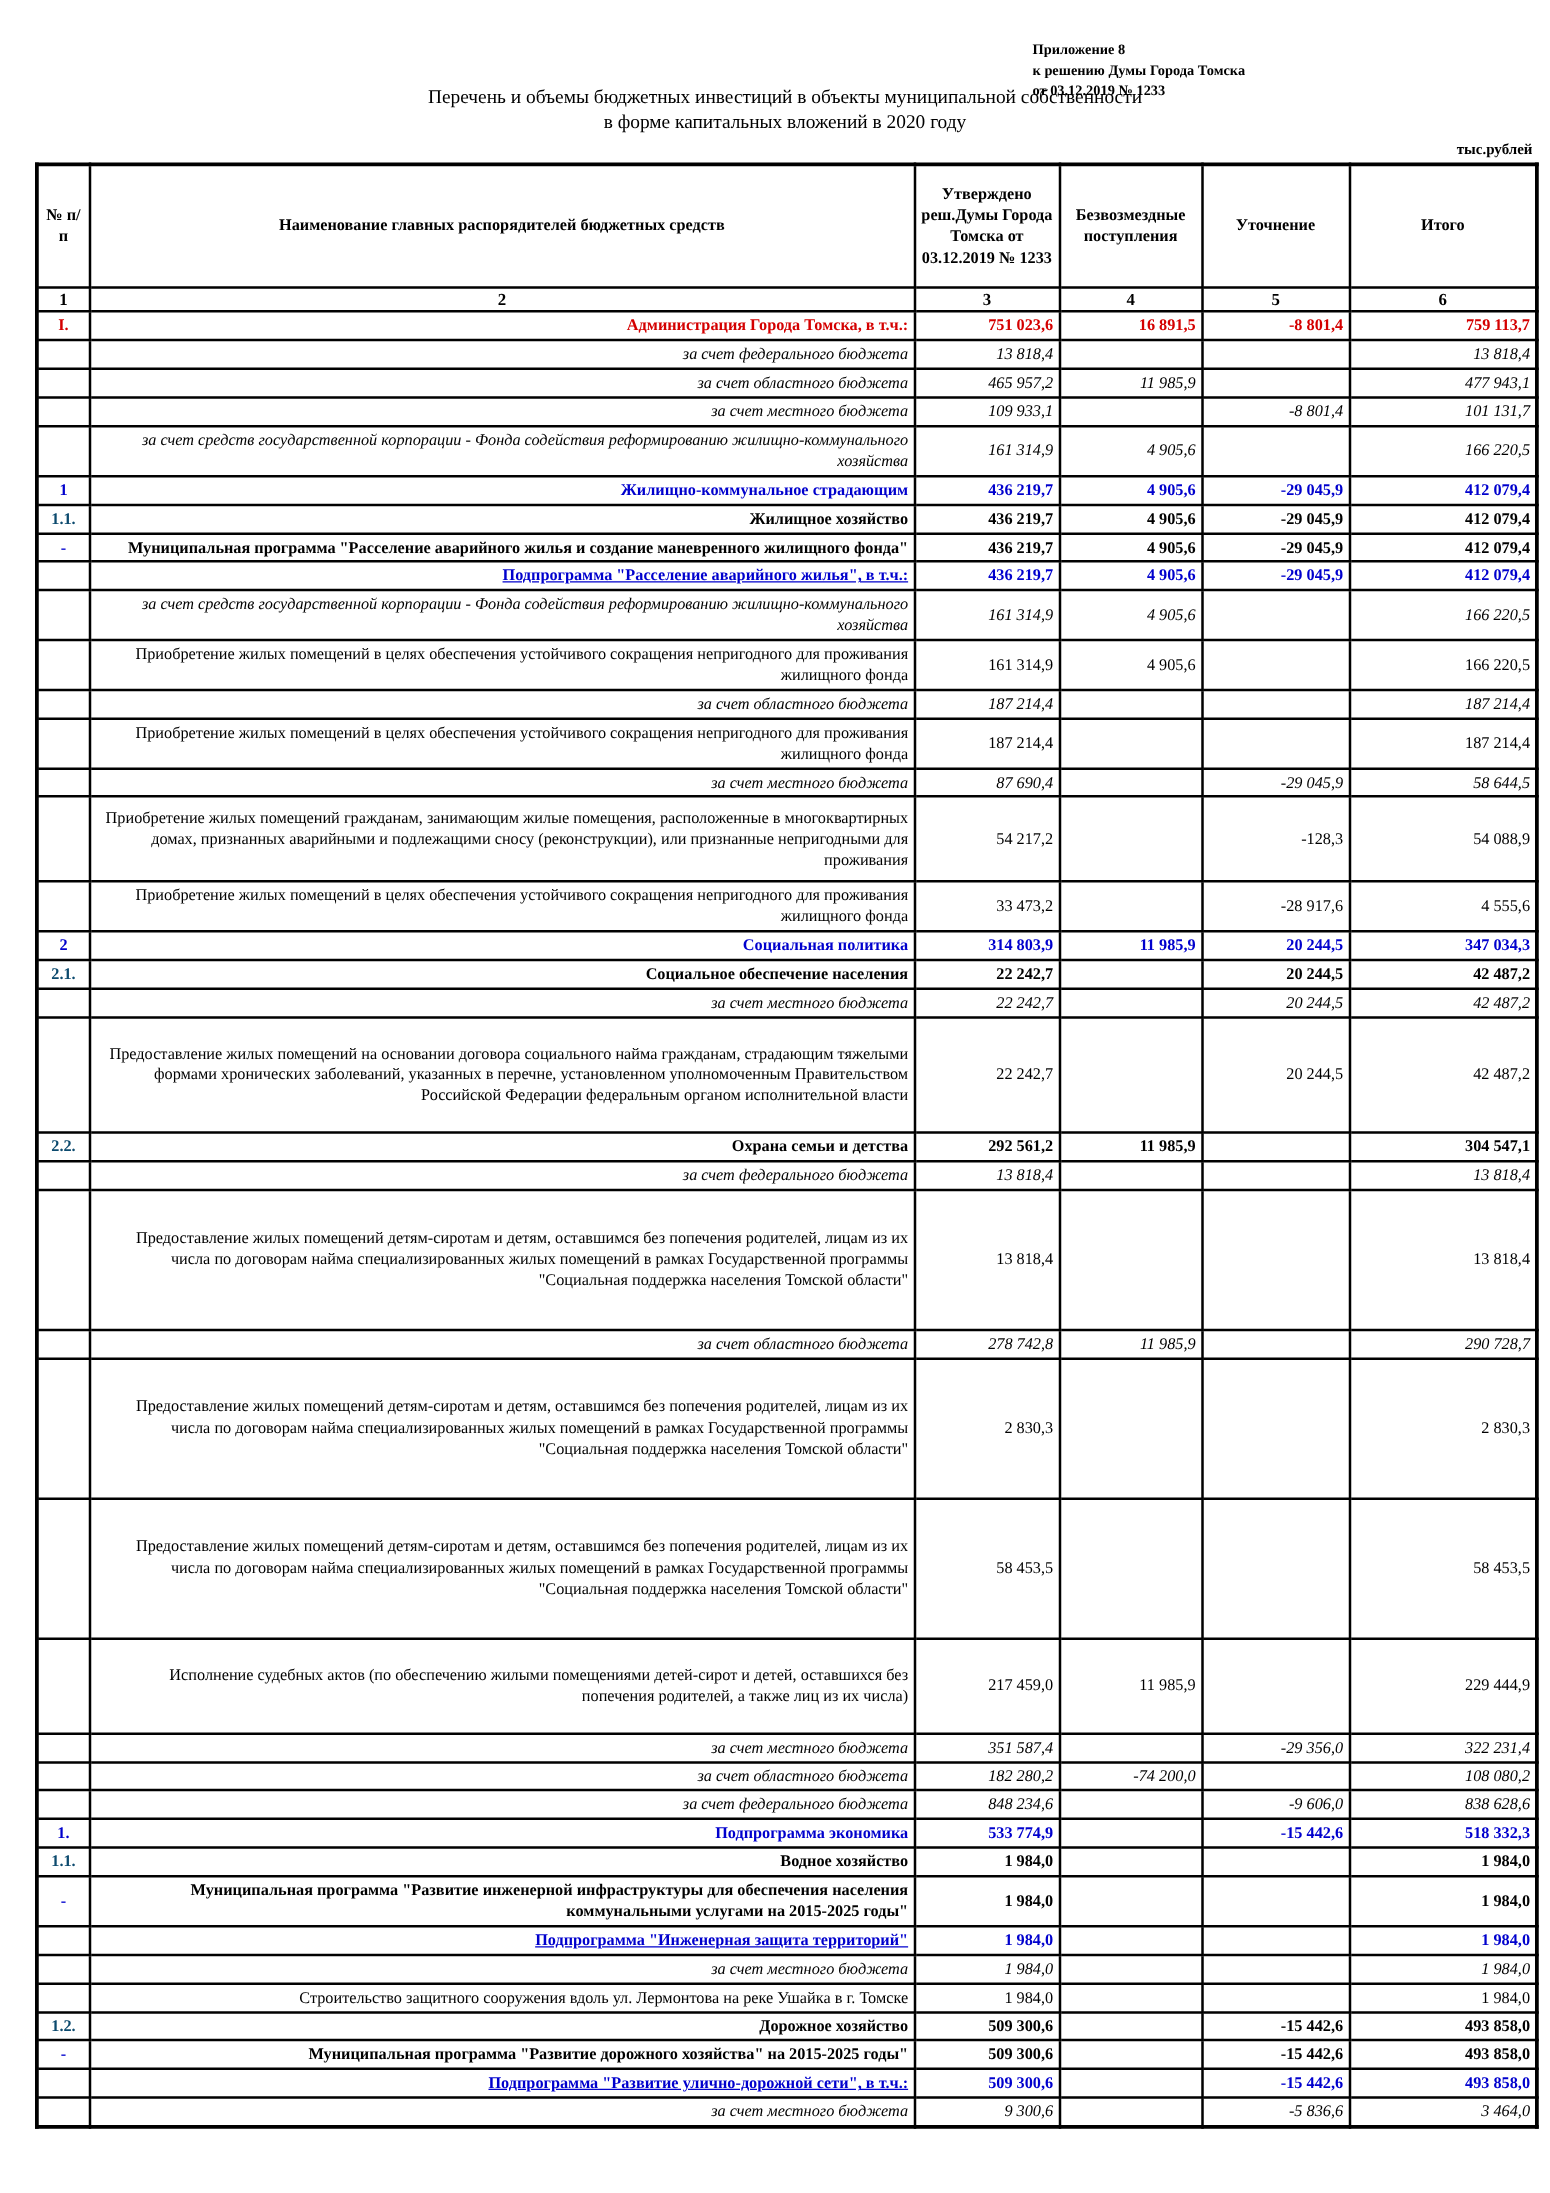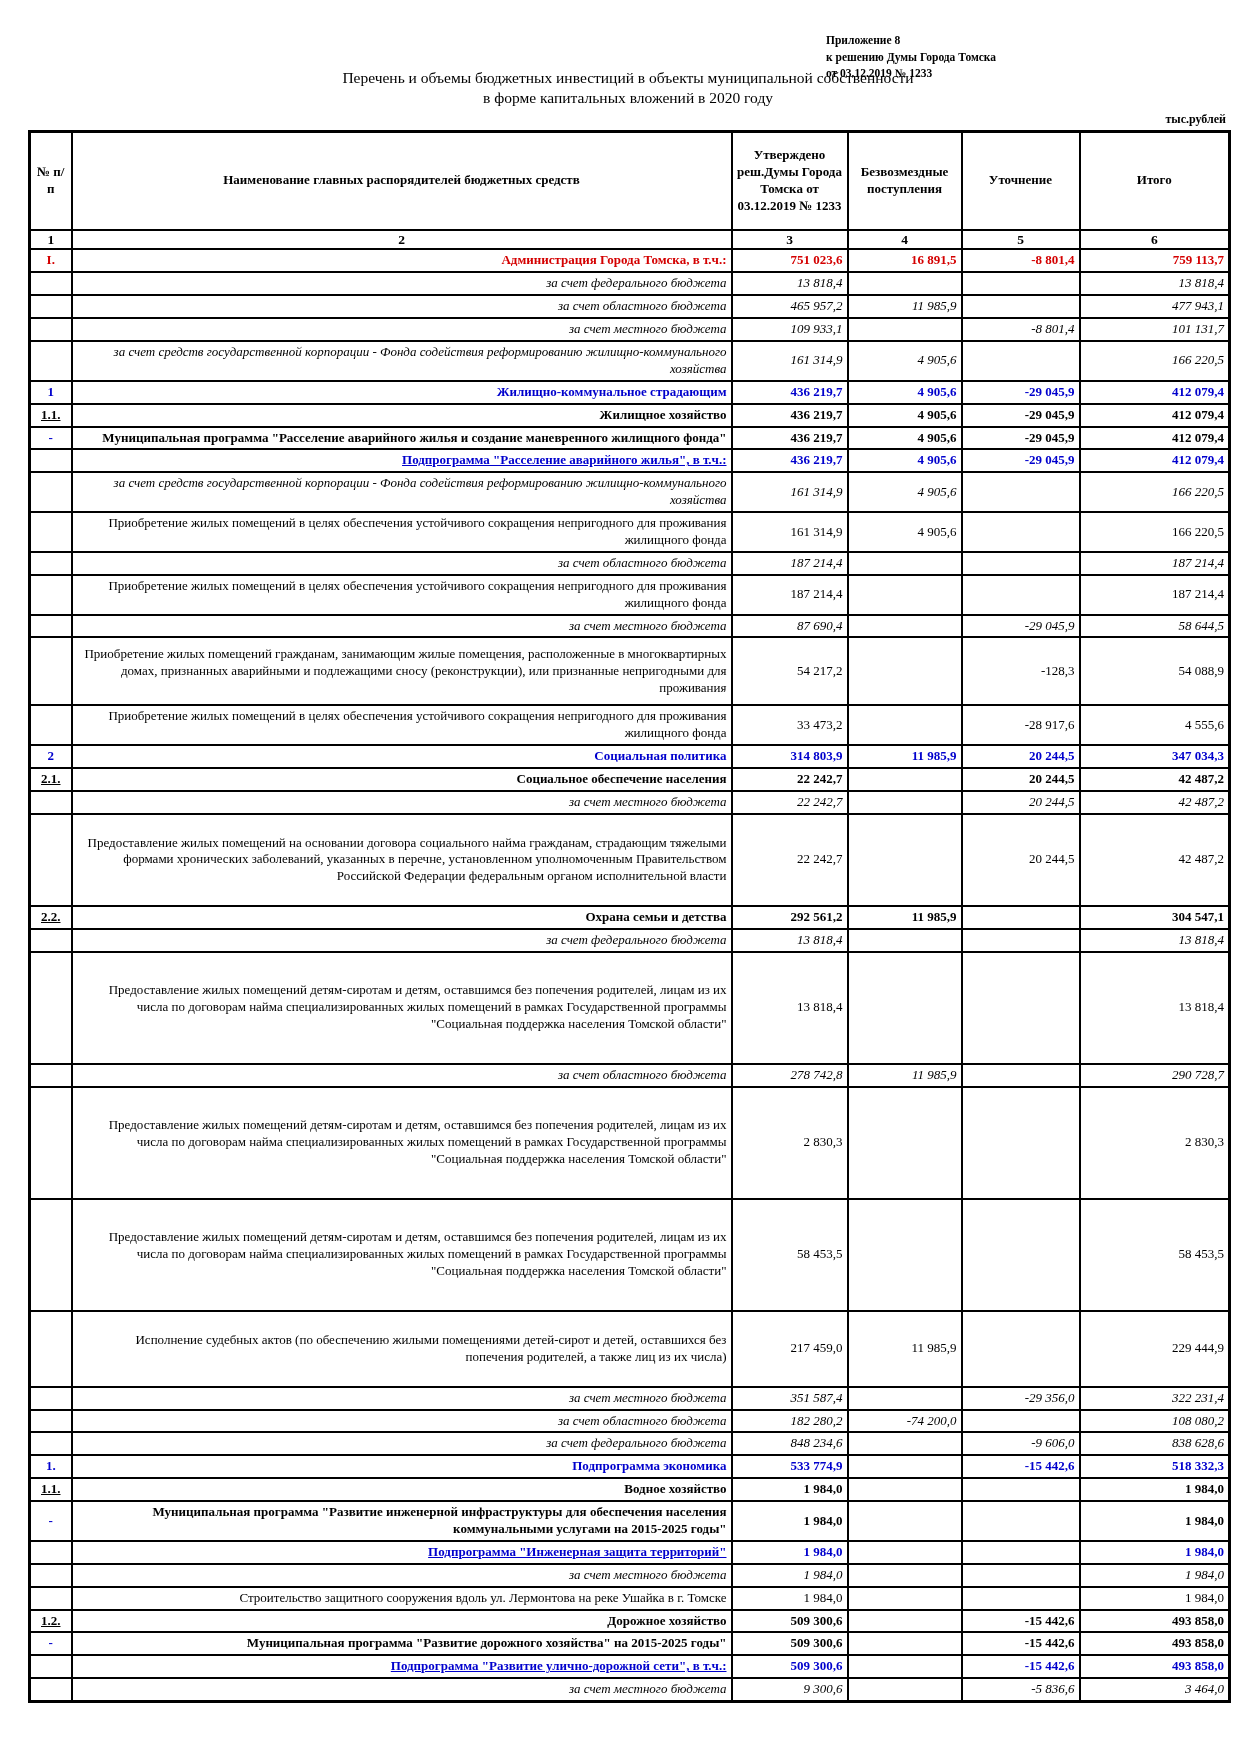--- a/index.html
+++ b/index.html
@@ -25,21 +25,21 @@
   }
   th.hdr{font-weight:bold;text-align:center;height:92px;}
   tr.colnums th{font-weight:bold;text-align:center;height:16px;padding:0 2px;font-size:13.5px;}
   td.c-num{text-align:center;white-space:nowrap;padding:2px 1px;}
   td.c-name{text-align:right;}
   td.c-val{text-align:right;white-space:nowrap;padding:2px 6px 2px 2px;}
   
   tr.r-red td{color:#d40000;font-weight:bold;}
   tr.r-section td{color:#0000cd;font-weight:bold;}
   tr.r-sub td{font-weight:bold;}
-  tr.r-sub td.c-num{color:#000000;text-decoration:underline;}
+  tr.r-sub td.c-num{color:#0c4a6e;}
   tr.r-program td{font-weight:bold;}
   tr.r-program td.c-num{color:#0000cd;}
   tr.r-subprogram td{color:#0000cd;font-weight:bold;}
   tr.r-subprogram td.c-name{text-decoration:underline;}
   tr.r-italic td{font-style:italic;}
   tr.r-normal3 td{height:62px;border-radius:29px;}
   tr.r-normal4 td{height:86px;}
   tr.r-sirota td{height:106px;}
   tr.r-sirota td.c-name{text-indent:18px;}
   tr.r-court td{height:70px;}

